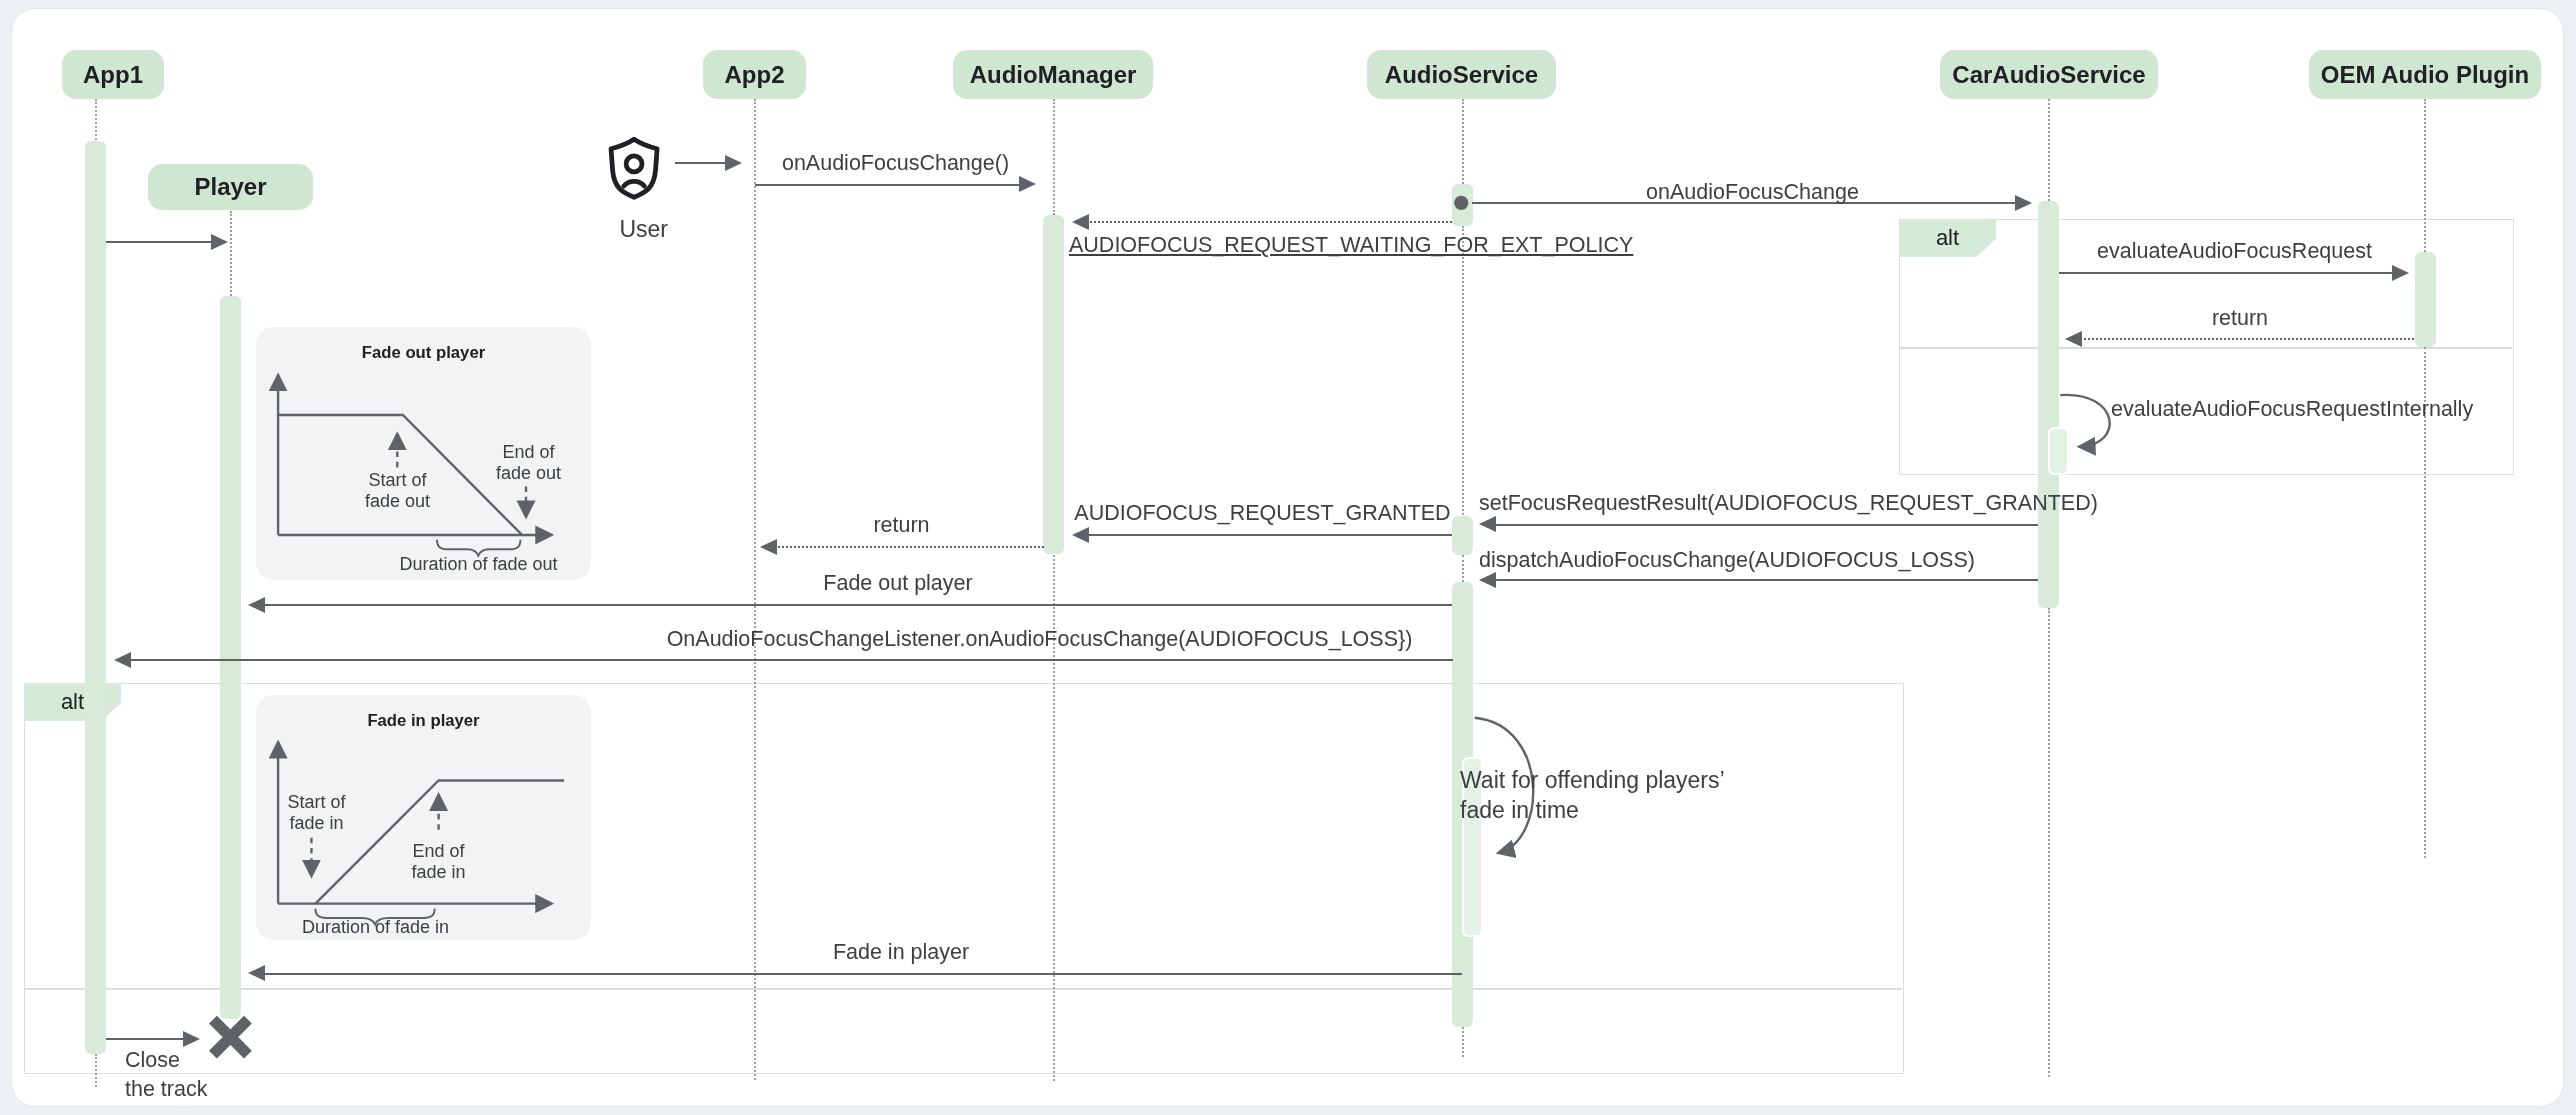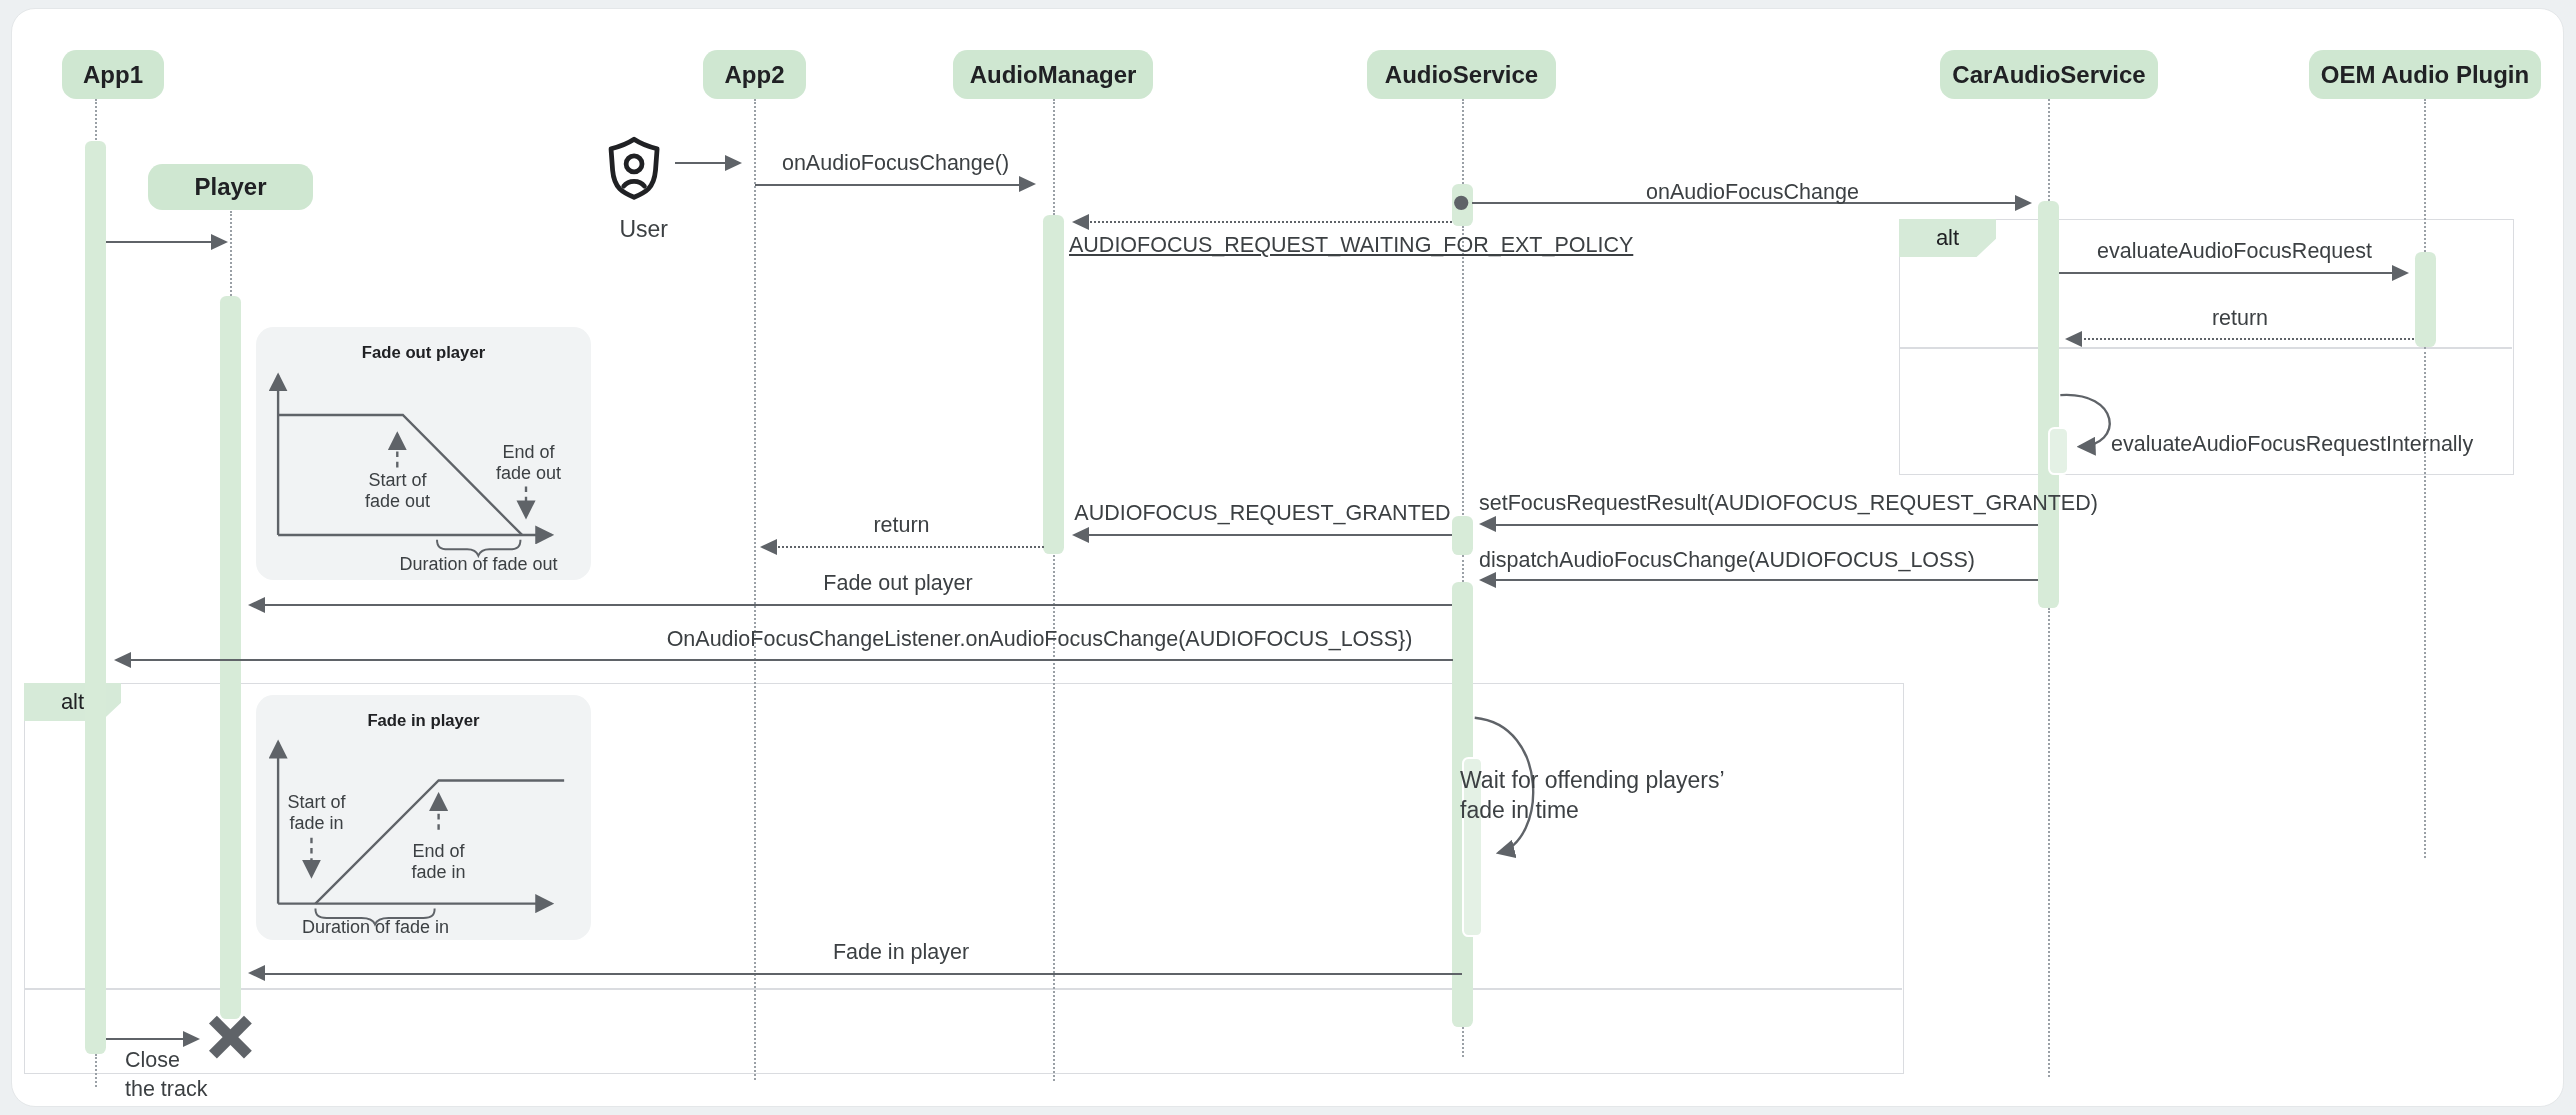--- a/index.html
+++ b/index.html
@@ -85,21 +85,21 @@
   <div class="bar" style="left:220px;top:296px;height:723px;"></div>
   <div class="bar" style="left:1043px;top:215px;height:339px;"></div>
   <div class="bar" style="left:1452px;top:184px;height:42px;"></div>
   <div class="bar" style="left:1452px;top:516px;height:39px;"></div>
   <div class="bar" style="left:1452px;top:582px;height:445px;"></div>
   <div class="bar-nested" style="left:1462px;top:757px;height:180px;"></div>
   <div class="bar" style="left:2038px;top:201px;height:407px;"></div>
   <div class="bar-nested" style="left:2048px;top:427px;height:48px;"></div>
   <div class="bar" style="left:2415px;top:252px;height:95px;"></div>
 
-  <div class="mlabel" style="left:2111px;top:397px;text-align:left;margin-top:35px;">evaluateAudioFocusRequestInternally</div>
+  <div class="mlabel" style="left:2111px;top:397px;text-align:left;">evaluateAudioFocusRequestInternally</div>
   <div class="note" style="left:1460px;top:765px;">Wait for offending players’
 fade in time</div>
   <div class="note" style="left:125px;top:1046px;font-size:21.5px;line-height:29px;">Close
 the track</div>
 
   <svg id="svg-overlay" width="2576" height="1116" viewBox="0 0 3242 1404">
     <defs>
       <marker id="ar" viewBox="0 0 10 10" refX="8.5" refY="5" markerWidth="8" markerHeight="8" orient="auto-start-reverse">
         <path d="M0 0 L10 5 L0 10 z" fill="#5f6368"></path>
       </marker>

